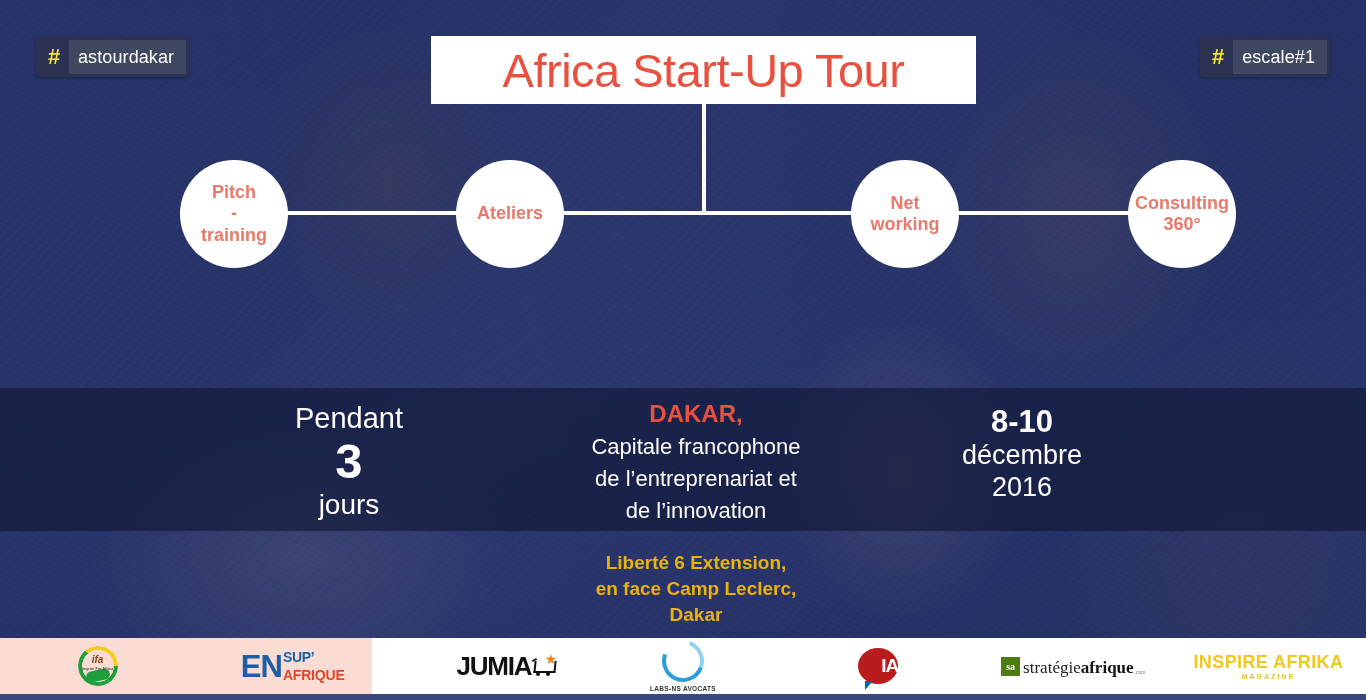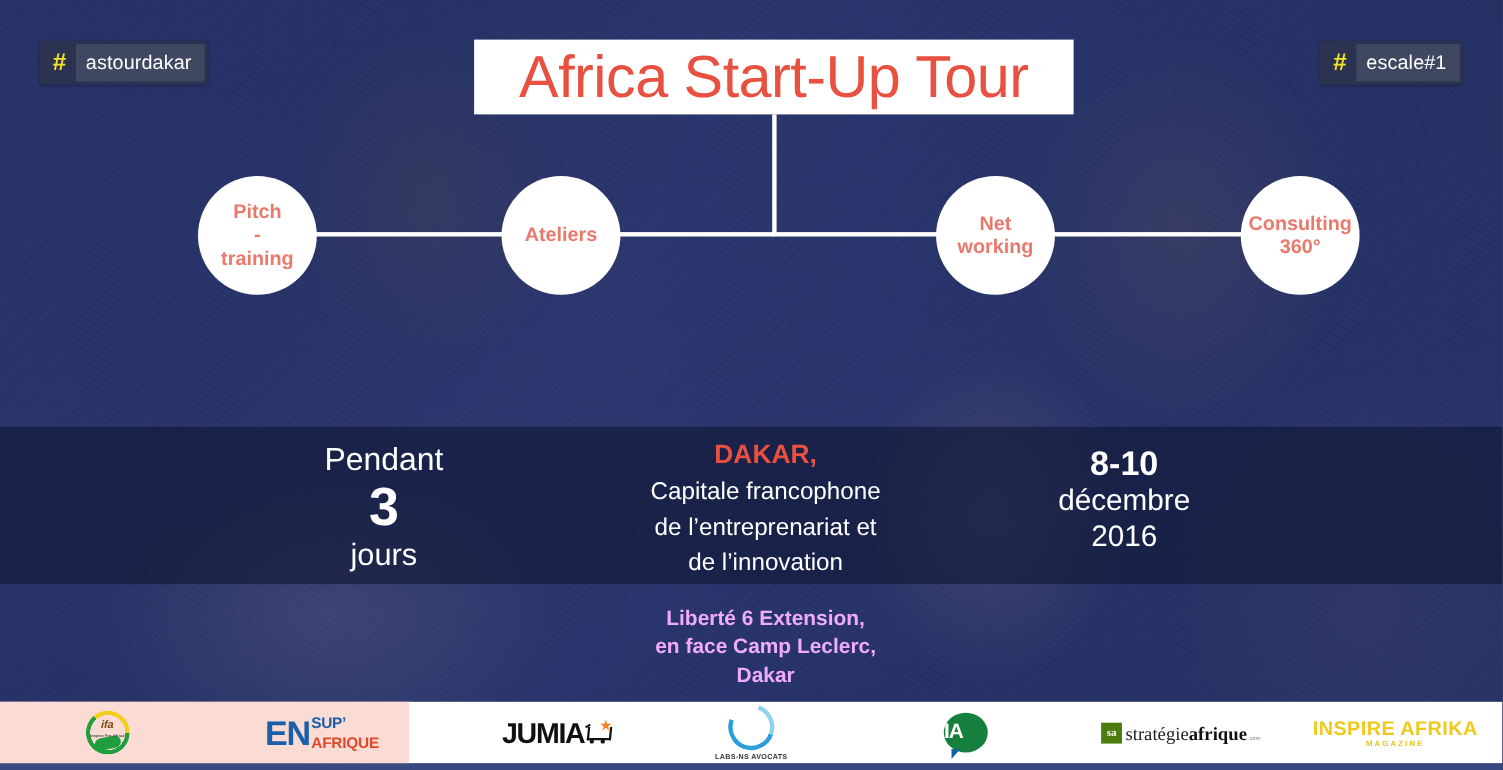--- a/index.html
+++ b/index.html
@@ -99,21 +99,21 @@
     top: 36px;
     width: 545px;
     height: 68px;
     background: #ffffff;
     display: flex;
     align-items: center;
     justify-content: center;
   }
   .title-text {
     color: #e8503f;
-    font-size: 54px;
+    font-size: 47px;
     font-weight: 400;
     letter-spacing: -0.5px;
     white-space: nowrap;
   }
 
   
   .vline {
     position: absolute;
     left: 702px;
     top: 104px;
@@ -178,21 +178,21 @@
   .date-mid { font-size: 27px; font-weight: 400; line-height: 1.18; }
   .date-bot { font-size: 27px; font-weight: 400; line-height: 1.18; }
 
   
   #info-address {
     position: absolute;
     left: 560px;
     top: 550px;
     width: 272px;
     text-align: center;
-    color: #f0abfc;
+    color: #eab308;
     font-size: 19px;
     font-weight: 600;
     line-height: 1.38;
     white-space: pre-line;
   }
 
   
   .footer {
     position: absolute;
     left: 0;
@@ -357,25 +357,25 @@
     font-weight: 700;
     color: #333;
     letter-spacing: .3px;
   }
 
   
   .ia-bubble {
     position: relative;
     width: 40px;
     height: 36px;
-    background: #15803d;
+    background: #b91c1c;
     border-radius: 50%;
     display: flex;
     align-items: center;
-    justify-content: flex-start;
+    justify-content: flex-end;
   }
   .ia-bubble::after {
     content: "";
     position: absolute;
     left: 7px; bottom: -6px;
     border-width: 9px 8px 0 0;
     border-style: solid;
     border-color: #1163a8 transparent transparent transparent;
   }
   .ia-bubble span {

